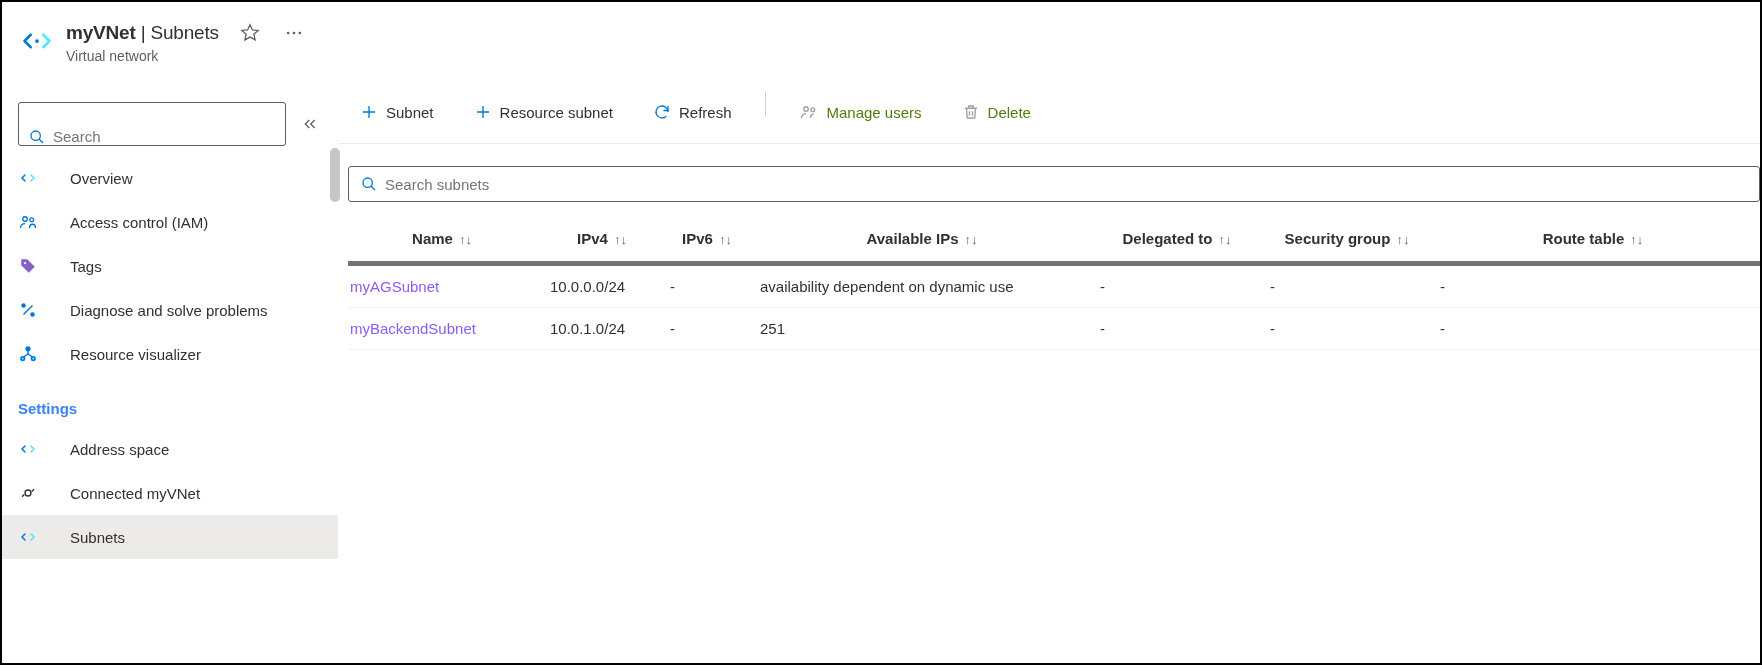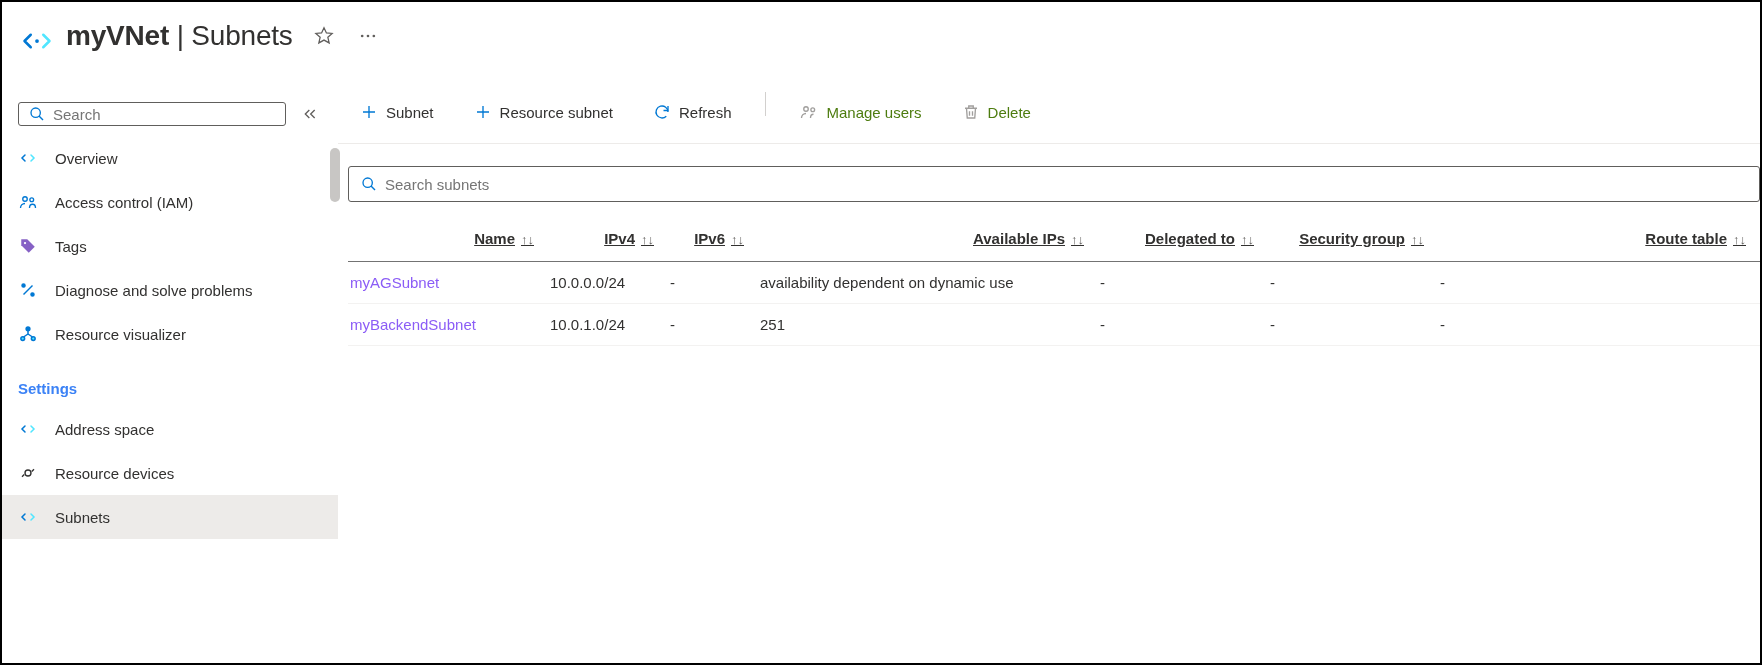--- a/index.html
+++ b/index.html
@@ -19,21 +19,21 @@
     padding: 18px 0 0 20px;
     height: 90px;
   }
   .header-icon {
     margin-top: 6px;
     margin-right: 14px;
   }
   .header-titleblock { display: flex; flex-direction: column; }
   .header-titlerow { display: flex; align-items: center; gap: 18px; }
   .header-title {
-    font-size: 28px;
+    font-size: 19px;
     font-weight: 400;
     color: #323130;
     letter-spacing: -0.2px;
   }
   .header-title strong { font-weight: 700; }
   .header-subtitle {
     font-size: 14px;
     color: #605e5c;
     margin-top: 2px;
   }
@@ -59,24 +59,24 @@
   }
   .search-row {
     display: flex;
     align-items: center;
     padding: 0 16px 10px 16px;
     gap: 12px;
   }
   .search-box {
     flex: 1;
     display: flex;
-    align-items: center;
+    align-items: flex-end;
     border: 1px solid #605e5c;
     border-radius: 3px;
-    height: 24px;
+    height: 44px;
     padding: 0 10px;
     background: #fff;
   }
   .search-box input {
     border: 0; outline: 0; flex: 1;
     font-size: 15px;
     color: #323130;
     background: transparent;
   }
   .collapse-btn {
@@ -86,21 +86,21 @@
     display: flex; align-items: center; justify-content: center;
   }
 
   .nav-list { list-style: none; }
   .nav-item {
     display: flex;
     align-items: center;
     height: 44px;
     padding: 0 16px;
     cursor: pointer;
-    gap: 17px;
+    gap: 32px;
     font-size: 15px;
     color: #323130;
   }
   .nav-item.selected { background: #edebe9; }
   .nav-icon { width: 20px; height: 20px; display: flex; align-items: center; justify-content: center; }
   .nav-section {
     font-weight: 600;
     font-size: 15px;
     padding: 24px 16px 10px 16px;
     color: #3b82f6;
@@ -176,27 +176,26 @@
     background: transparent;
   }
 
   .table-wrap { padding: 18px 0 0 10px; }
   table.subnets {
     width: 100%;
     border-collapse: collapse;
     font-size: 15px;
   }
   table.subnets th {
-    text-align: right;
+    text-align: center;
     font-weight: 600;
     color: #323130;
     padding: 10px 14px 14px 2px;
-    border-bottom: 1px solid #737373;
+    border-bottom: 5px solid #737373;
     white-space: nowrap;
-    text-decoration: underline;
   }
   table.subnets th .sort {
     margin-left: 6px;
     color: #605e5c;
     font-size: 13px;
   }
   table.subnets td {
     padding: 12px 14px 12px 2px;
     border-bottom: 1px solid #f3f2f1;
     color: #323130;
@@ -230,20 +229,21 @@
         </svg>
       </button>
       <button class="more-btn" title="More">
         <svg width="20" height="20" viewBox="0 0 24 24" fill="#605e5c">
           <circle cx="5" cy="12" r="1.6"></circle>
             <circle cx="12" cy="12" r="1.6"></circle>
             <circle cx="19" cy="12" r="1.6"></circle>
         </svg>
       </button>
     </div>
+    <div class="header-subtitle">Virtual network</div>
   </div>
 </div>
 
 <div class="body">
 
   <div class="sidebar">
     <div class="search-row">
       <div class="search-box">
         <svg width="16" height="16" viewBox="0 0 24 24" fill="none" stroke="#0078d4" stroke-width="2">
           <circle cx="10" cy="10" r="7"></circle>
@@ -323,21 +323,21 @@
         </span>
         <span>Address space</span>
       </li>
       <li class="nav-item">
         <span class="nav-icon">
           <svg width="18" height="18" viewBox="0 0 24 24" fill="none" stroke="#323130" stroke-width="1.8">
             <path d="M7 14l-3 3M17 10l3-3"></path>
               <rect x="8" y="8" width="8" height="8" rx="4"></rect>
           </svg>
         </span>
-        <span>Resource devices</span>
+        <span>Connected myVNet</span>
       </li>
       <li class="nav-item selected">
         <span class="nav-icon">
           <svg width="18" height="18" viewBox="0 0 24 24" fill="none">
             <path d="M8 8L4 12l4 4" stroke="#0078d4" stroke-width="2" stroke-linecap="round"></path>
             <path d="M16 8l4 4-4 4" stroke="#50e6ff" stroke-width="2" stroke-linecap="round"></path>
           </svg>
         </span>
         <span>Subnets</span>
       </li>

